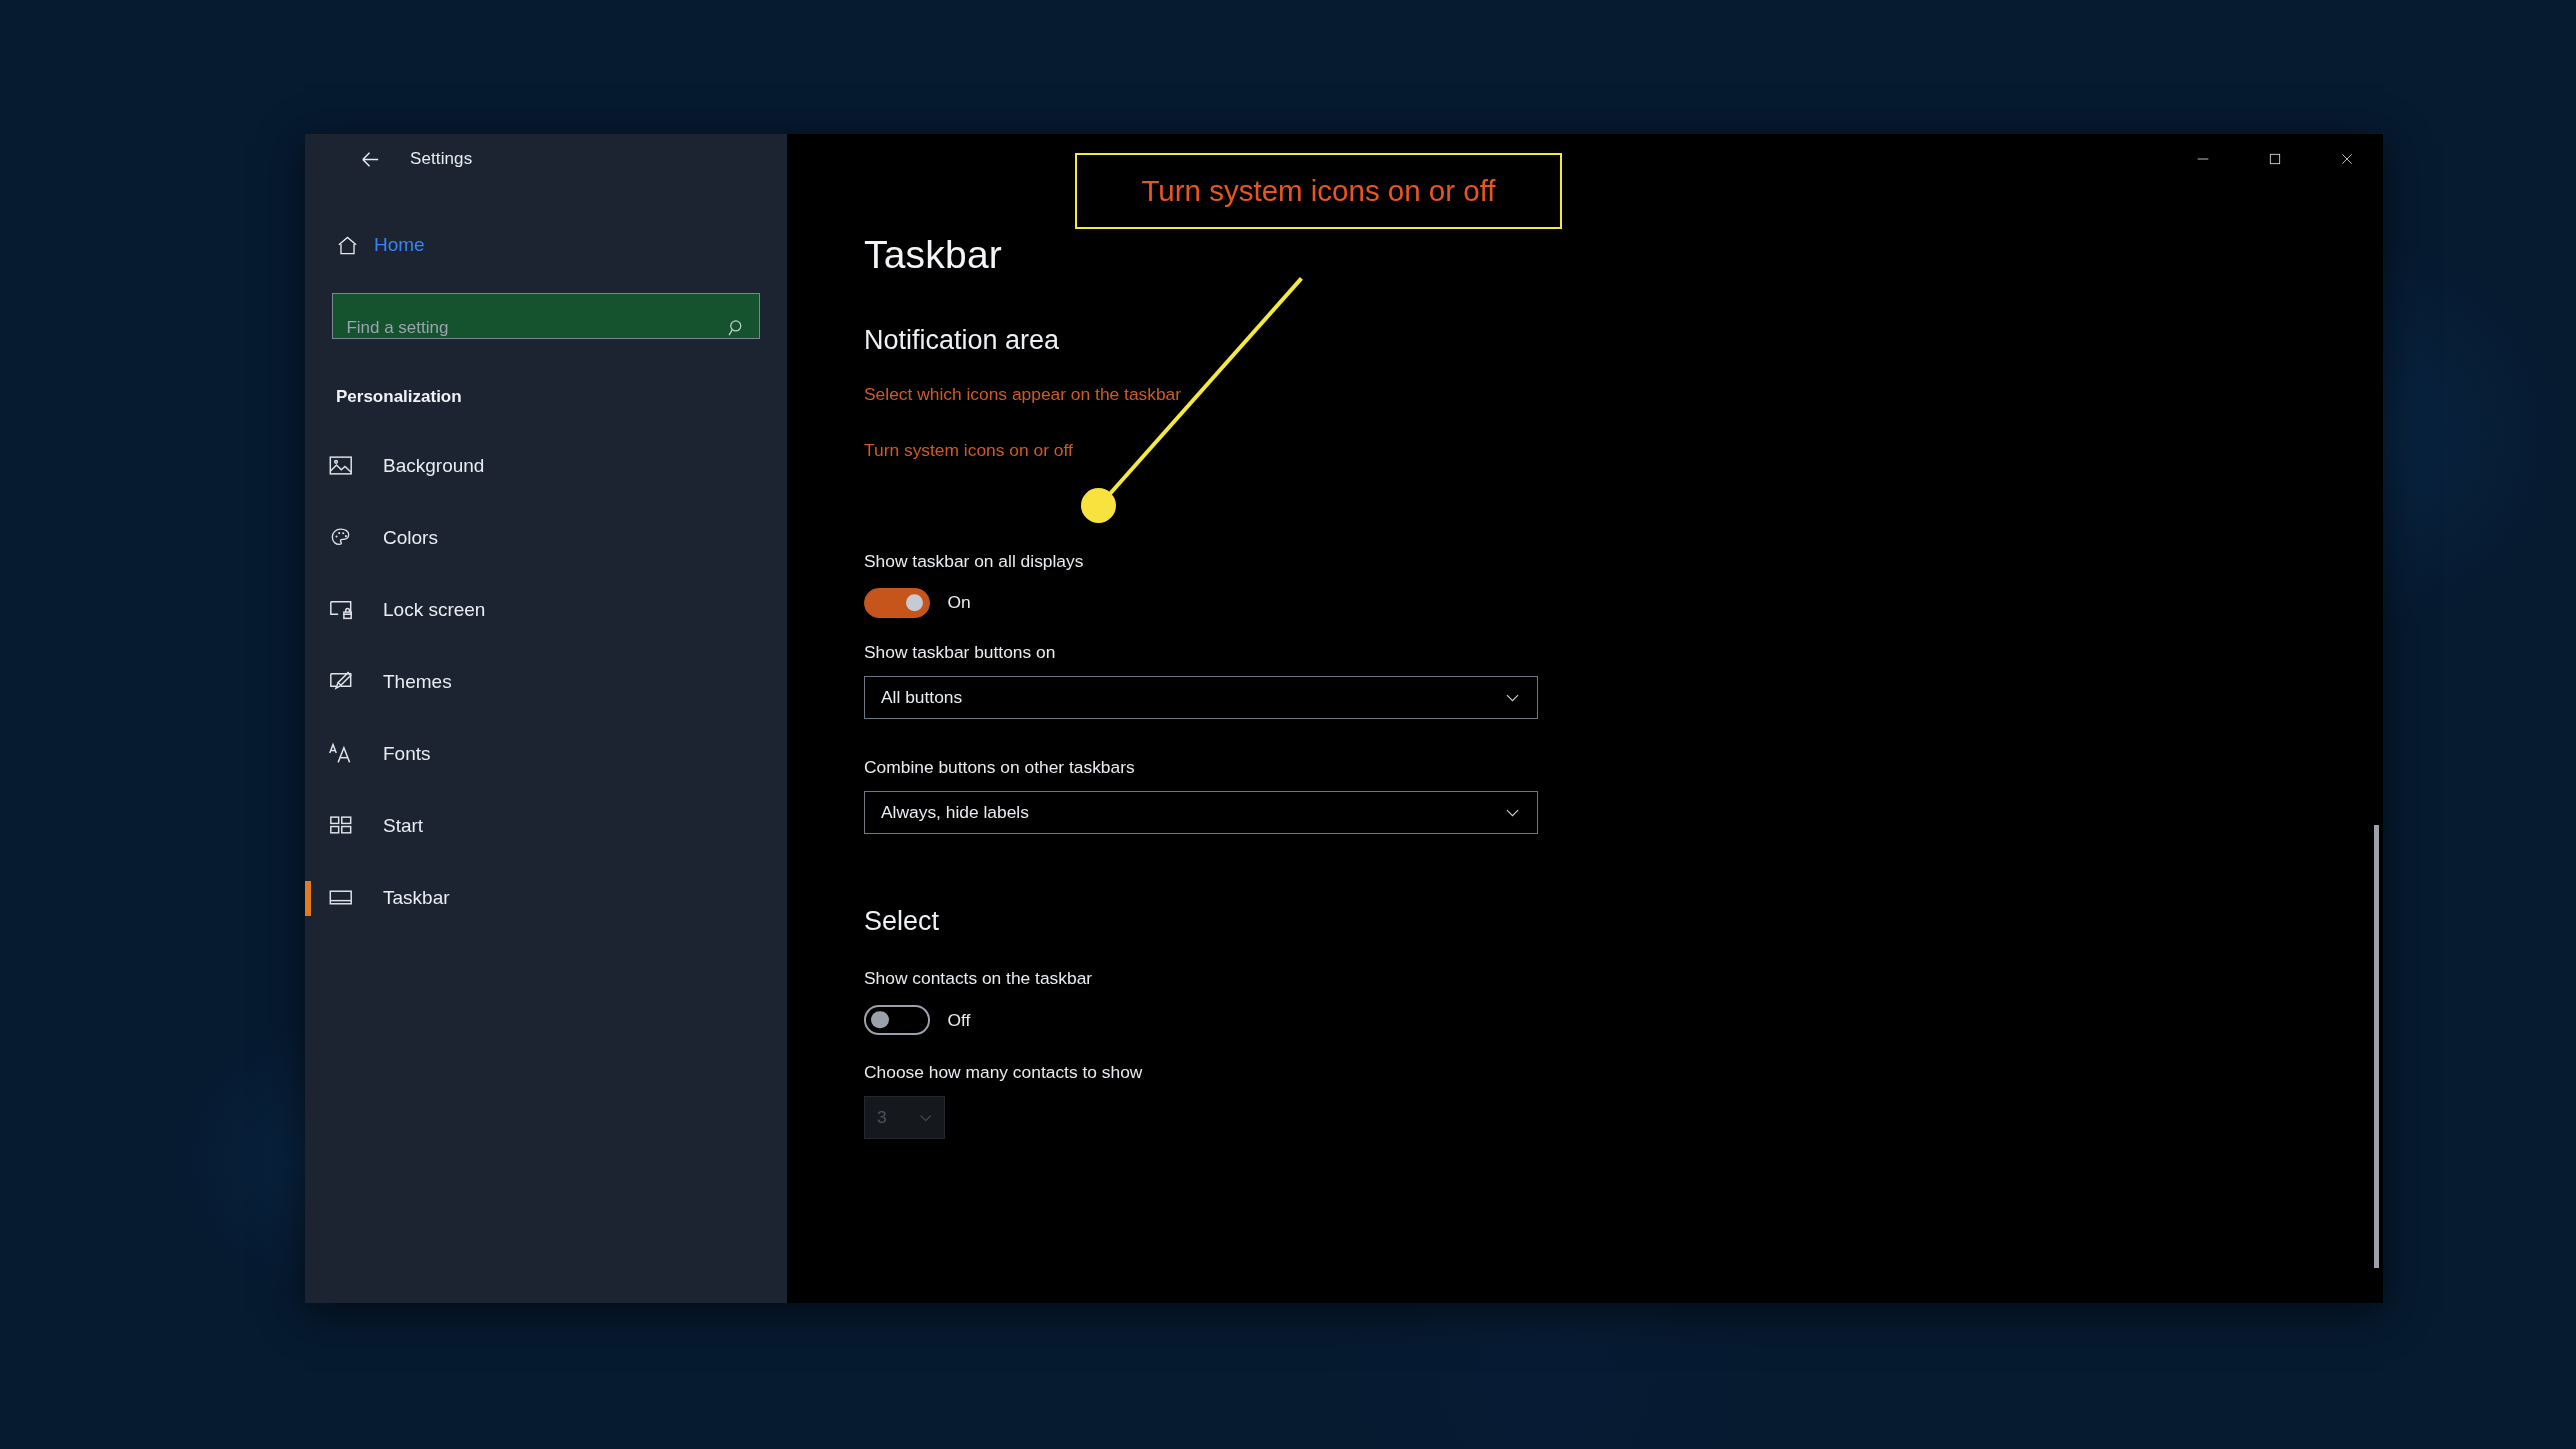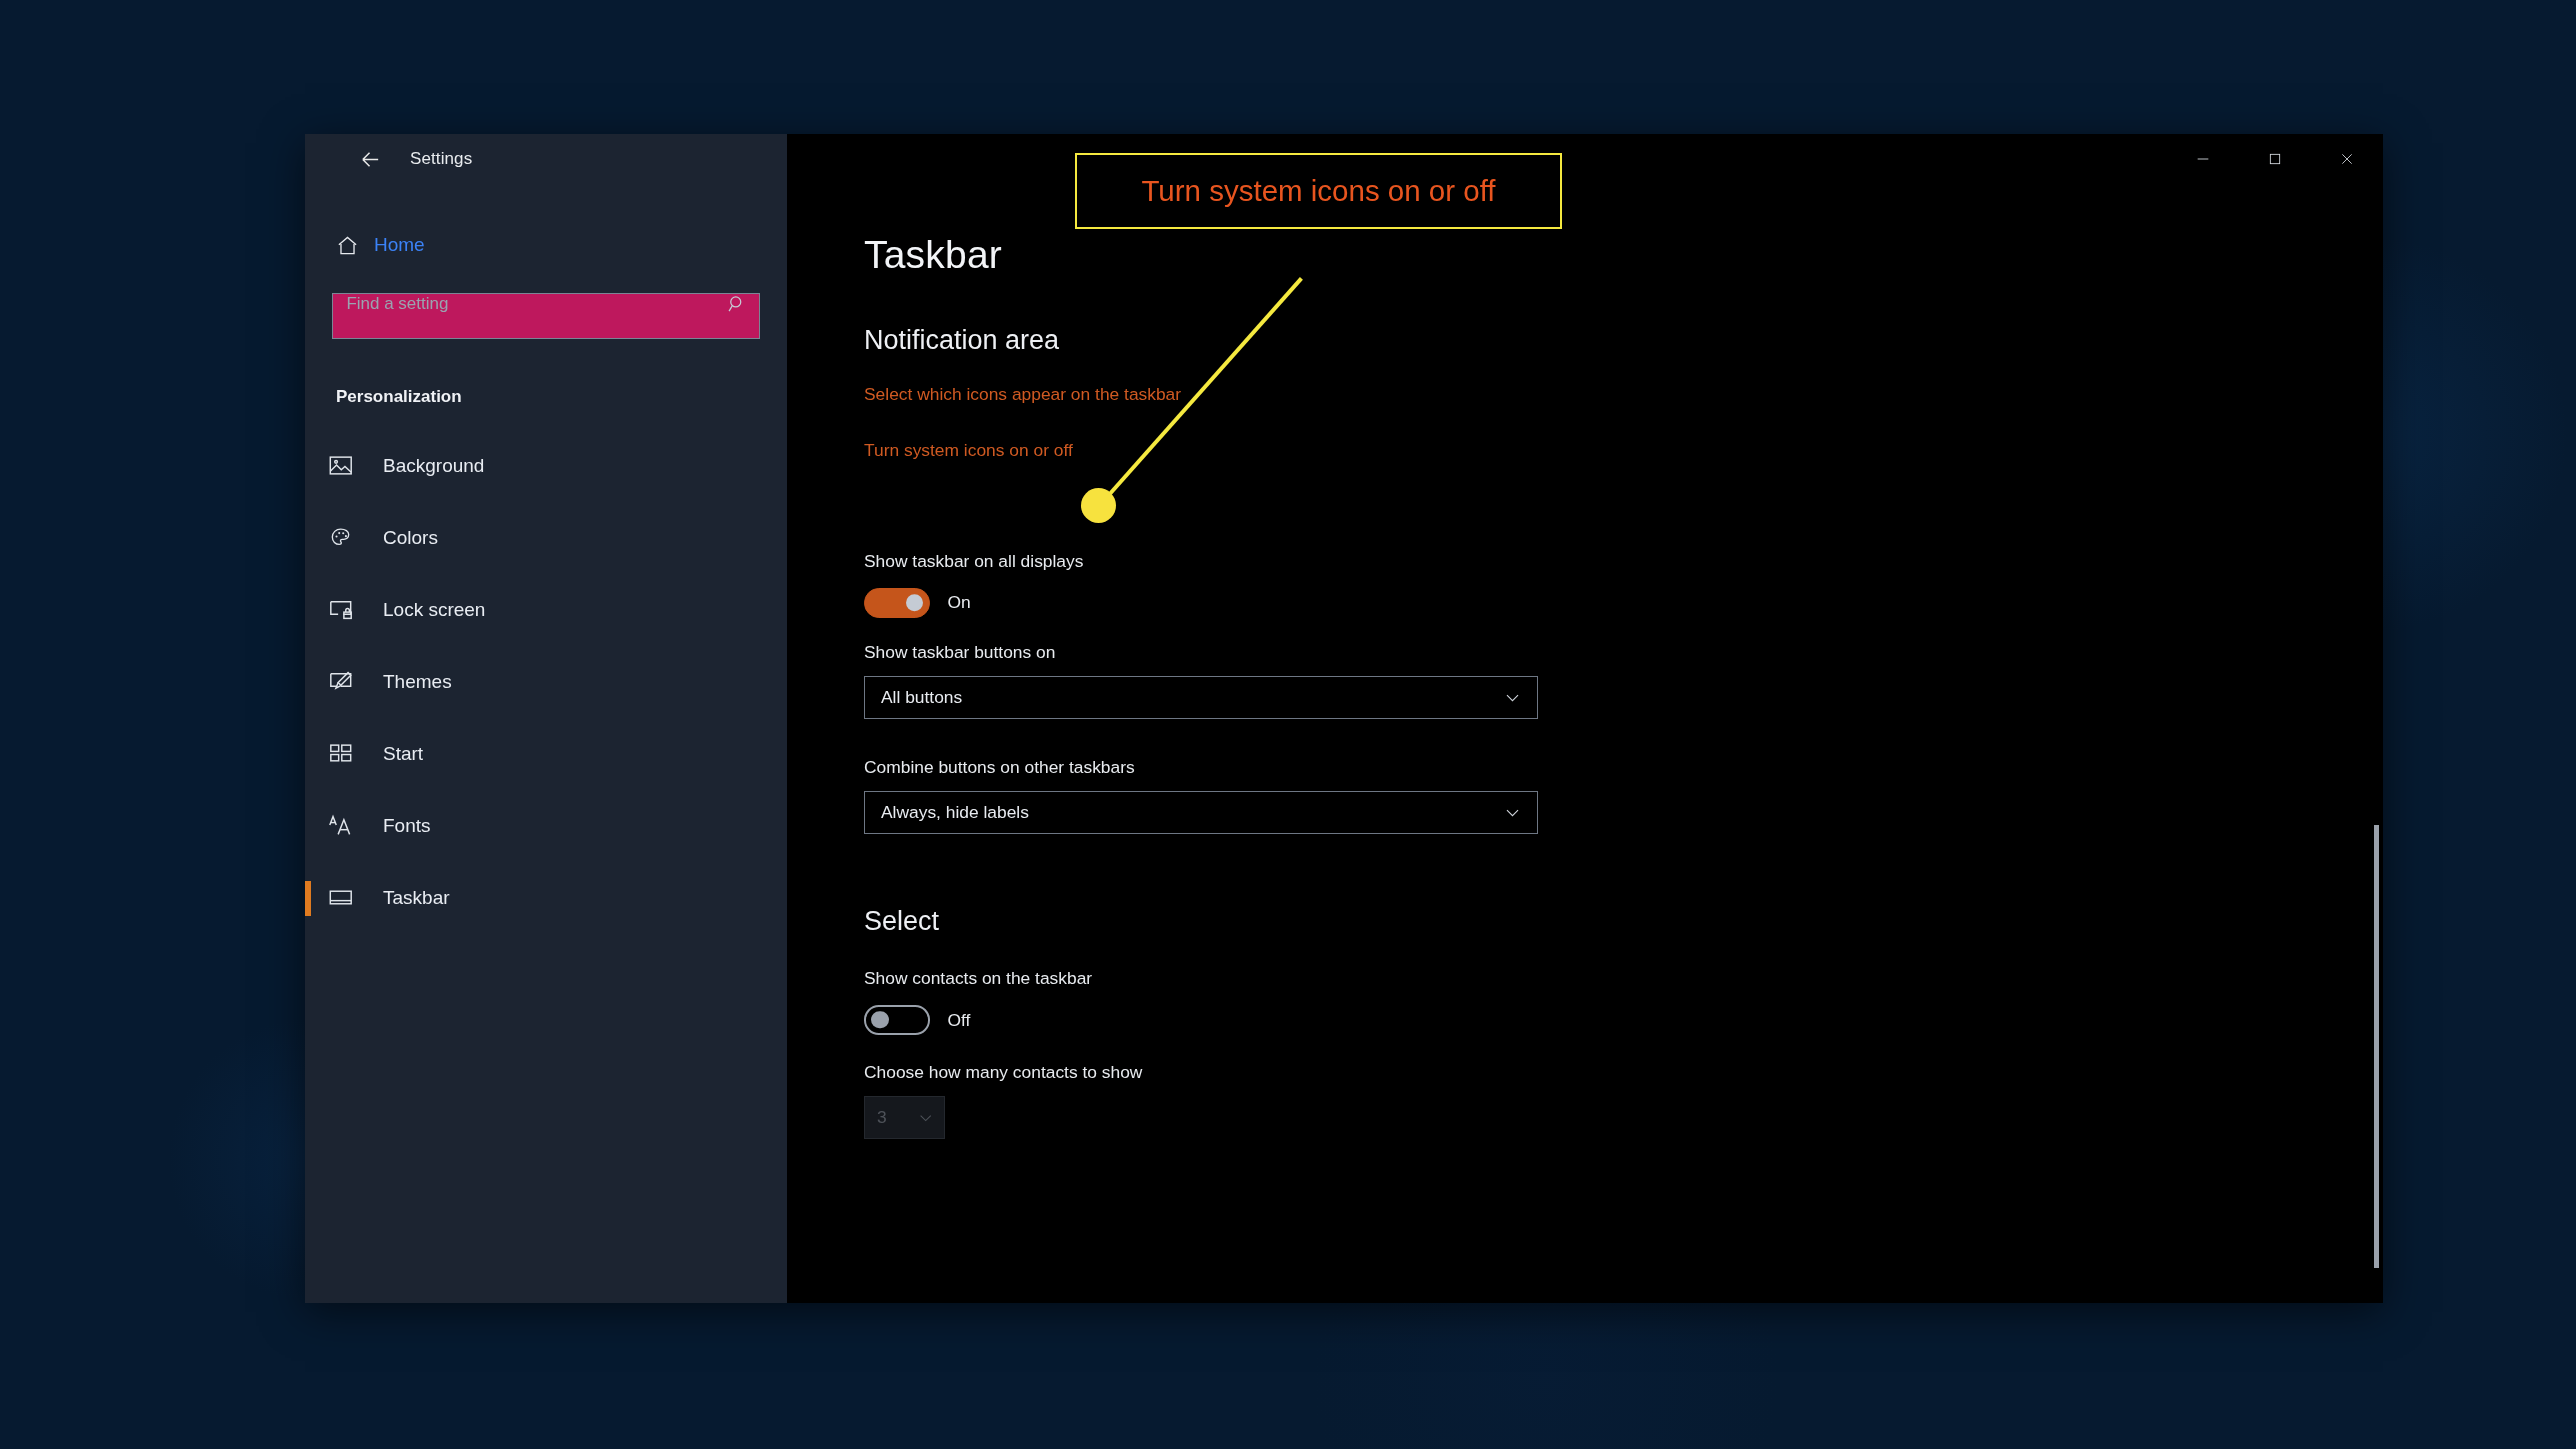--- a/index.html
+++ b/index.html
@@ -67,23 +67,23 @@
     padding-left:31px;
     cursor:pointer;
   }
   .home-row .ic{ width:35px; display:flex; align-items:center; color:#e6e9ee; }
   .home-row .ic svg{ width:23px; height:23px; }
   .home-row .lb{ margin-left:3px; font-size:19px; color:#3b82f6; }
 
   .search-wrap{
     margin:21.5px 27px 0 27px;
     height:46px;
-    background:#be185d;
+    background:#14532d;
     border:1.3px solid #7b8594;
-    display:flex; align-items:flex-start;
+    display:flex; align-items:flex-end;
     padding:0 12px 0 13.4px;
   }
   .search-wrap input{
     flex:1 1 auto;
     background:transparent; border:none; outline:none;
     color:#c8ced8;
     font-family:"Liberation Sans", sans-serif;
     font-size:17px;
   }
   .search-wrap input::placeholder{ color:#9aa3b0; }
@@ -309,39 +309,39 @@
             <path d="M19 2.5 9.5 12l2.6 2.6L21.6 5.1z"></path>
             <path d="M9.5 12 7.4 17.4l5.1-2.6"></path>
           </svg>
         </span>
         <span class="lb">Themes</span>
       </div>
 
       <div class="navitem">
         <span class="ic">
           <svg viewBox="0 0 24 22" fill="none" stroke="currentColor" stroke-width="1.4">
+            <path d="M1.5 10.5 4.6 2.5l3.1 8"></path>
+            <path d="M2.5 8.2h4.2"></path>
+            <path d="M9.5 19.5 15 5.5l5.5 14"></path>
+            <path d="M11.4 15h7.2"></path>
+          </svg>
+        </span>
+        <span class="lb">Fonts</span>
+      </div>
+
+      <div class="navitem">
+        <span class="ic">
+          <svg viewBox="0 0 24 22" fill="none" stroke="currentColor" stroke-width="1.4">
             <rect x="2.5" y="3" width="7.5" height="6"></rect>
             <rect x="13" y="3" width="8.5" height="6"></rect>
             <rect x="2.5" y="12" width="7.5" height="6"></rect>
             <rect x="13" y="12" width="8.5" height="6"></rect>
           </svg>
         </span>
         <span class="lb">Start</span>
-      </div>
-
-      <div class="navitem">
-        <span class="ic">
-          <svg viewBox="0 0 24 22" fill="none" stroke="currentColor" stroke-width="1.4">
-            <path d="M1.5 10.5 4.6 2.5l3.1 8"></path>
-            <path d="M2.5 8.2h4.2"></path>
-            <path d="M9.5 19.5 15 5.5l5.5 14"></path>
-            <path d="M11.4 15h7.2"></path>
-          </svg>
-        </span>
-        <span class="lb">Fonts</span>
       </div>
 
       <div class="navitem selected">
         <span class="ic">
           <svg viewBox="0 0 24 22" fill="none" stroke="currentColor" stroke-width="1.4">
             <rect x="2" y="5" width="20" height="12"></rect>
             <path d="M2 14h20"></path>
           </svg>
         </span>
         <span class="lb">Taskbar</span>

